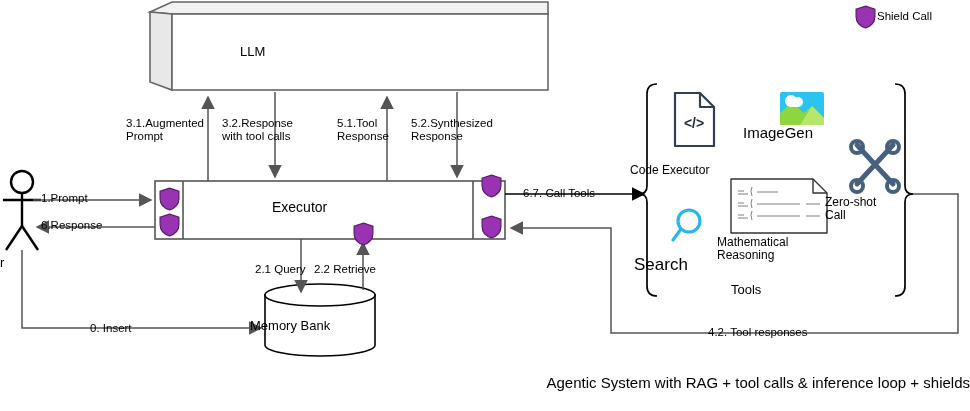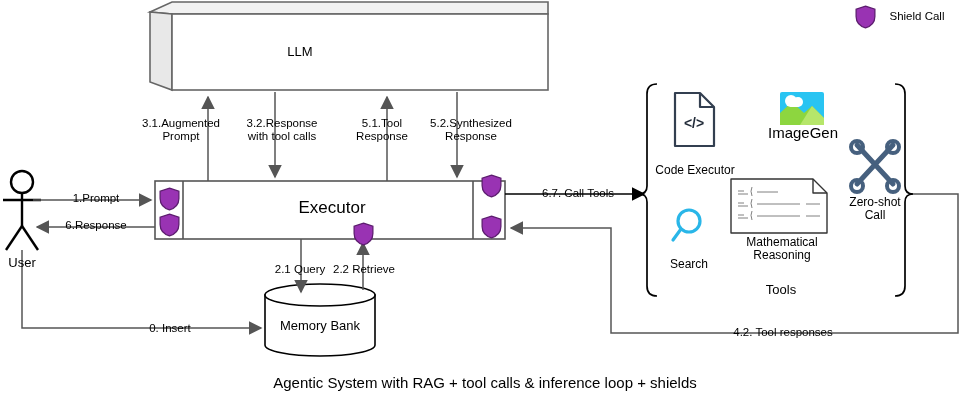--- a/index.html
+++ b/index.html
@@ -1,24 +1,24 @@
 <!DOCTYPE html>
 <html><head>
 <meta charset="utf-8">
 <style>
   html,body{margin:0;padding:0;background:#ffffff;}
   body{width:970px;height:411px;position:relative;overflow:hidden;
        font-family:"Liberation Sans","DejaVu Sans",sans-serif;color:#000;}
   .abs{position:absolute;}
   .lbl{position:absolute;font-size:11.5px;line-height:13px;color:#000;
-       text-align:center;white-space:pre;}
+       white-space:pre;}
   .lbl.b{font-weight:normal;}
   svg{position:absolute;left:0;top:0;overflow:visible;}
   #root-svg{width:970px;height:411px;}
-  .caption{position:absolute;font-size:15px;color:#000;text-align:center;
+  .caption{position:absolute;font-size:15px;color:#000;text-align:right;
            width:970px;left:0;top:374px;}
 </style>
 </head>
 <body>
 
 <svg id="root-svg" viewBox="0 0 970 411">
   <defs>
     <marker id="arrH" markerWidth="9" markerHeight="9" refX="8" refY="4.5" orient="auto">
       <path d="M0,0 L9,4.5 L0,9 z" fill="#000"></path>
     </marker>
@@ -163,31 +163,31 @@
 </svg>
 <svg class="abs" style="left:481px;top:215px;width:21px;height:24px" viewBox="0 0 20 23">
   <path d="M10,1 L19,4 L19,11 Q19,19 10,22 Q1,19 1,11 L1,4 Z" fill="#9933b3" stroke="#5c1d6e" stroke-width="1.2"></path>
 </svg>
 <svg class="abs" style="left:855px;top:5px;width:21px;height:24px" viewBox="0 0 20 23">
   <path d="M10,1 L19,4 L19,11 Q19,19 10,22 Q1,19 1,11 L1,4 Z" fill="#9933b3" stroke="#5c1d6e" stroke-width="1.2"></path>
 </svg>
 
 <div class="lbl b" style="left:300px;top:45px;width:120px;margin-left:-60px;font-size:13px">LLM</div>
 
-<div class="lbl b" style="left:332px;top:201px;width:120px;margin-left:-60px;font-size:17px">Executor</div>
+<div class="lbl b" style="left:332px;top:201px;width:120px;margin-left:-60px;font-size:14px">Executor</div>
 
 <div class="lbl b" style="left:22px;top:256px;width:90px;margin-left:-45px;font-size:13px">User</div>
 
 <div class="lbl b" style="left:320px;top:319px;width:140px;margin-left:-70px;font-size:13px">Memory Bank</div>
 
 <div class="lbl b" style="left:781px;top:283px;width:100px;margin-left:-50px;font-size:13px">Tools</div>
 
 <div class="lbl" style="left:695px;top:164px;width:130px;margin-left:-65px;font-size:12px">Code Executor</div>
 <div class="lbl" style="left:803px;top:126px;width:120px;margin-left:-60px;font-size:15px">ImageGen</div>
-<div class="lbl" style="left:689px;top:258px;width:110px;margin-left:-55px;font-size:12px">Search</div>
+<div class="lbl" style="left:689px;top:258px;width:110px;margin-left:-55px;font-size:17px">Search</div>
 <div class="lbl" style="left:782px;top:236px;width:130px;margin-left:-65px;font-size:12px">Mathematical
 Reasoning</div>
 <div class="lbl" style="left:875px;top:196px;width:100px;margin-left:-50px;font-size:12px">Zero-shot
 Call</div>
 
 <div class="lbl" style="left:170px;top:322px;width:160px;margin-left:-80px">0. Insert</div>
 <div class="lbl" style="left:96px;top:192px;width:110px;margin-left:-55px">1.Prompt</div>
 <div class="lbl" style="left:300px;top:263px;width:90px;margin-left:-45px">2.1 Query</div>
 <div class="lbl" style="left:364px;top:263px;width:100px;margin-left:-50px">2.2 Retrieve</div>
 <div class="lbl" style="left:181px;top:117px;width:110px;margin-left:-55px">3.1.Augmented

